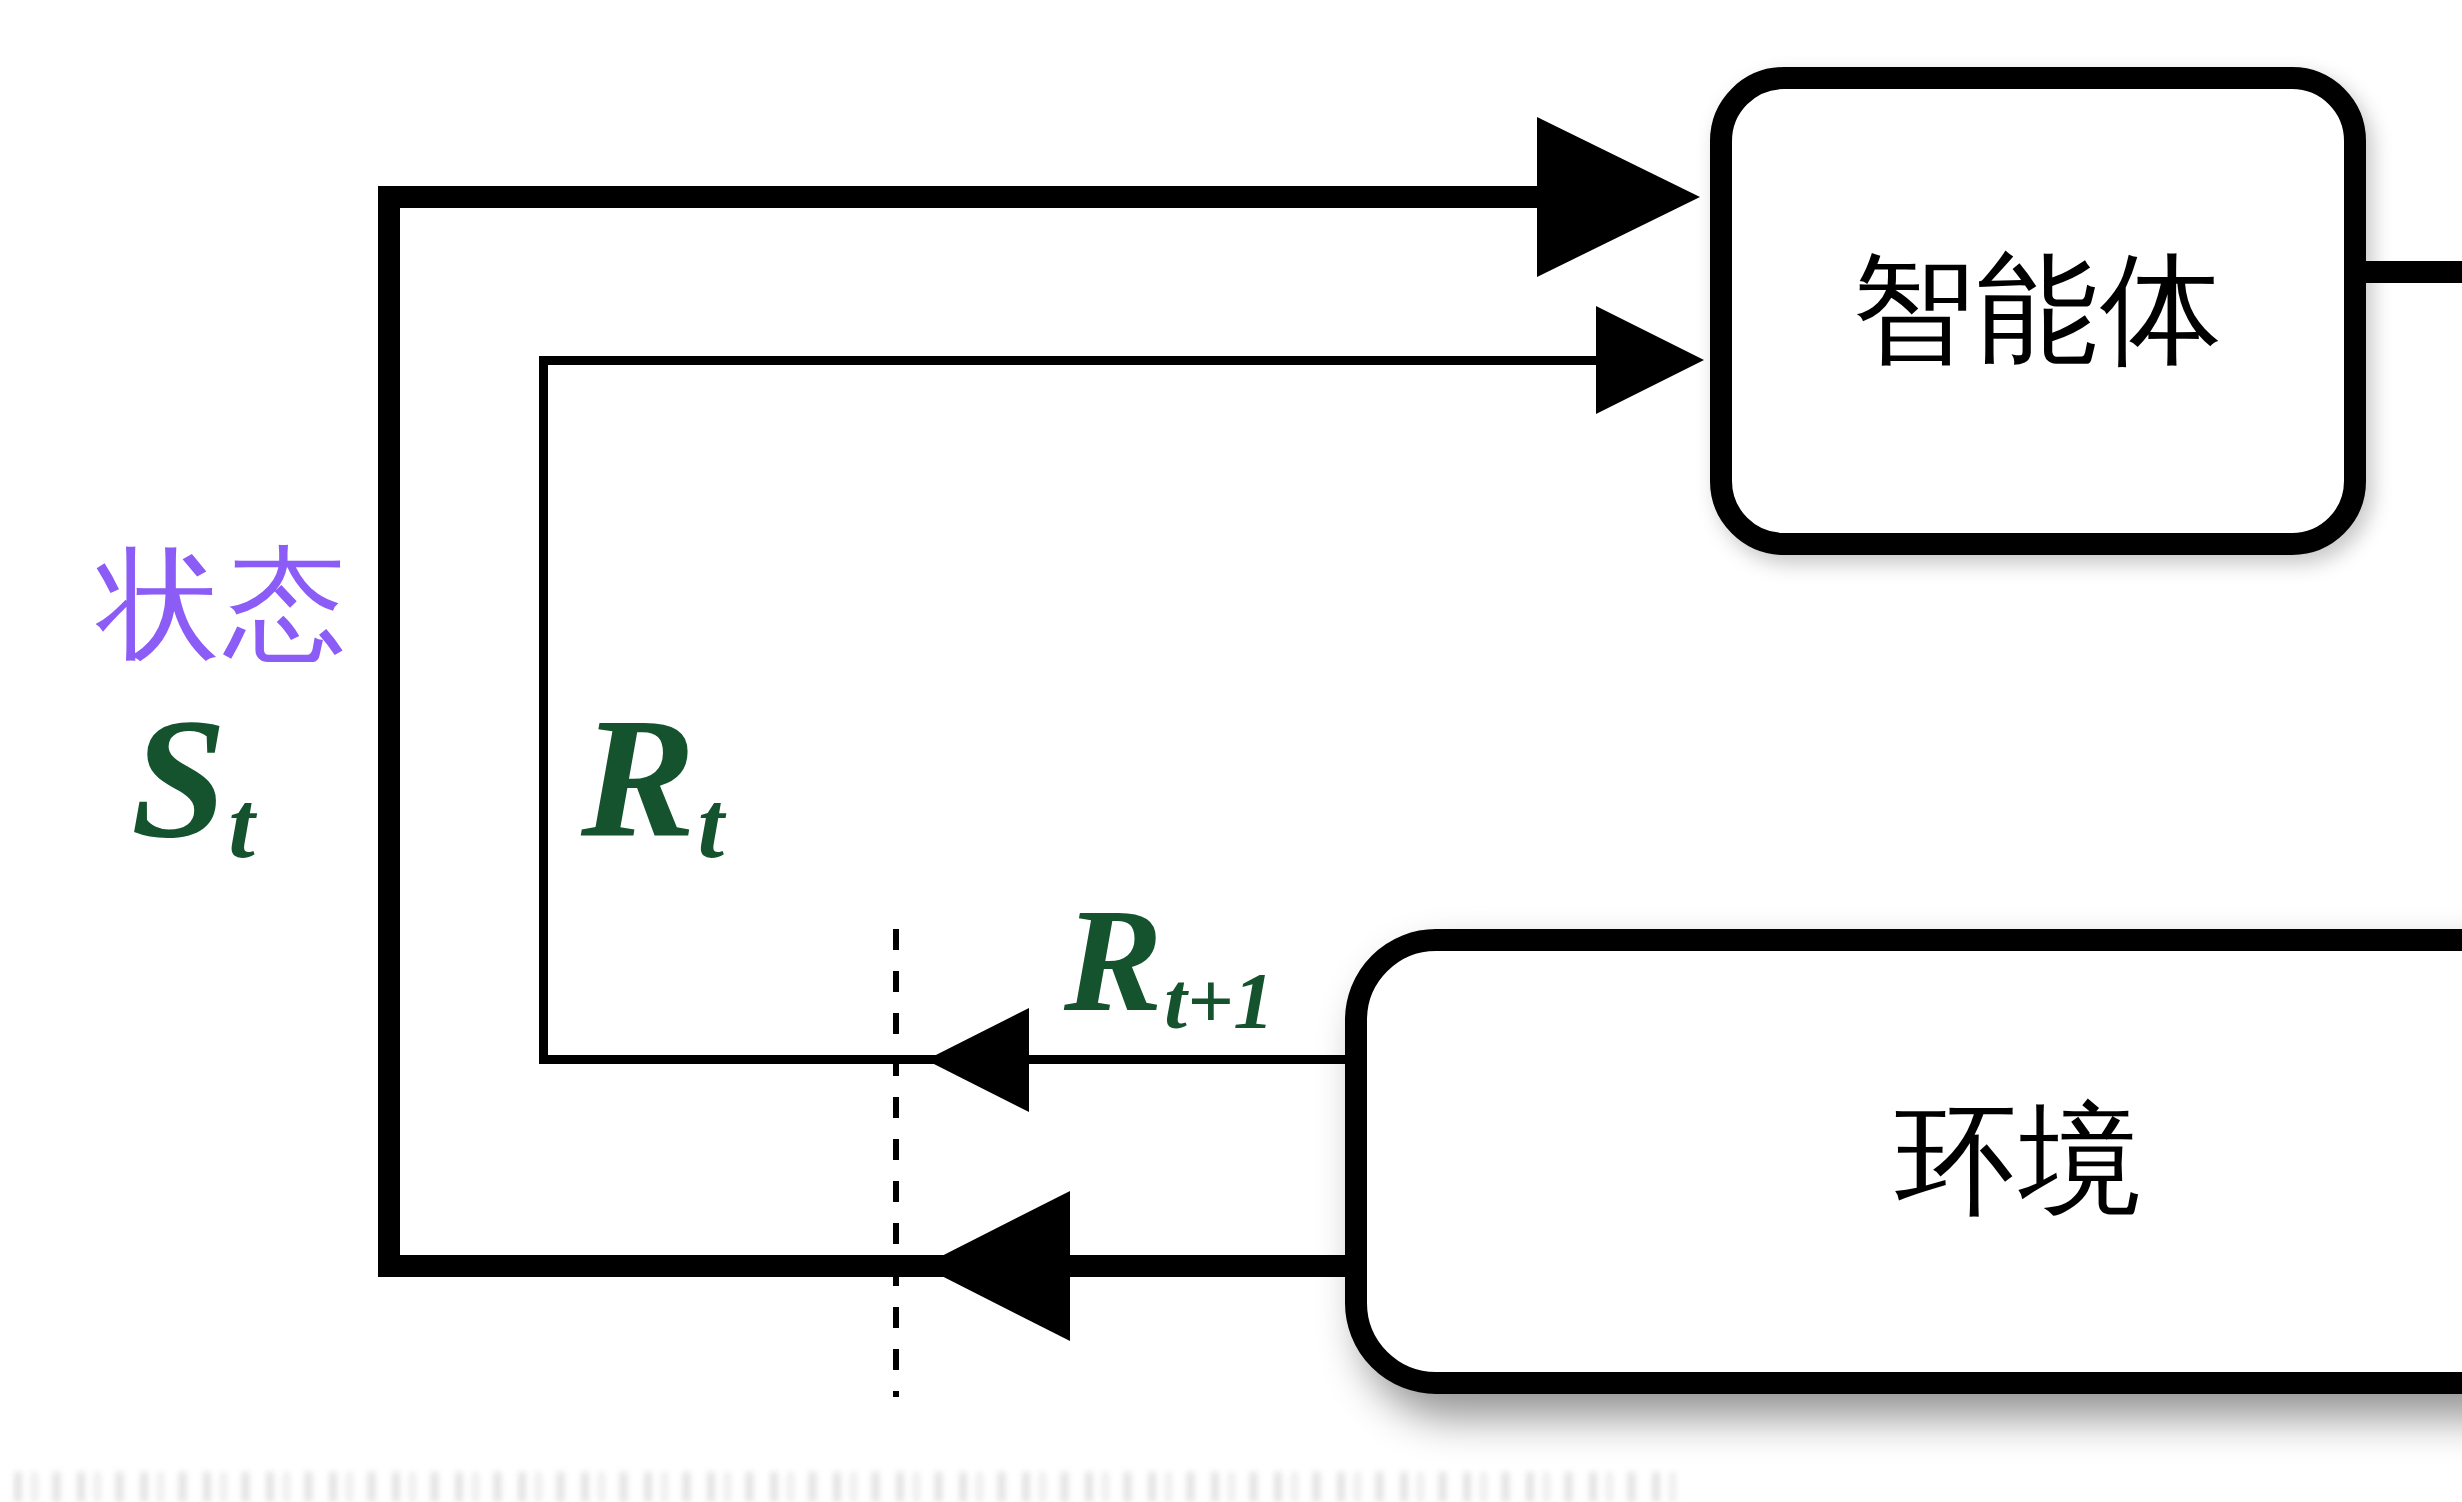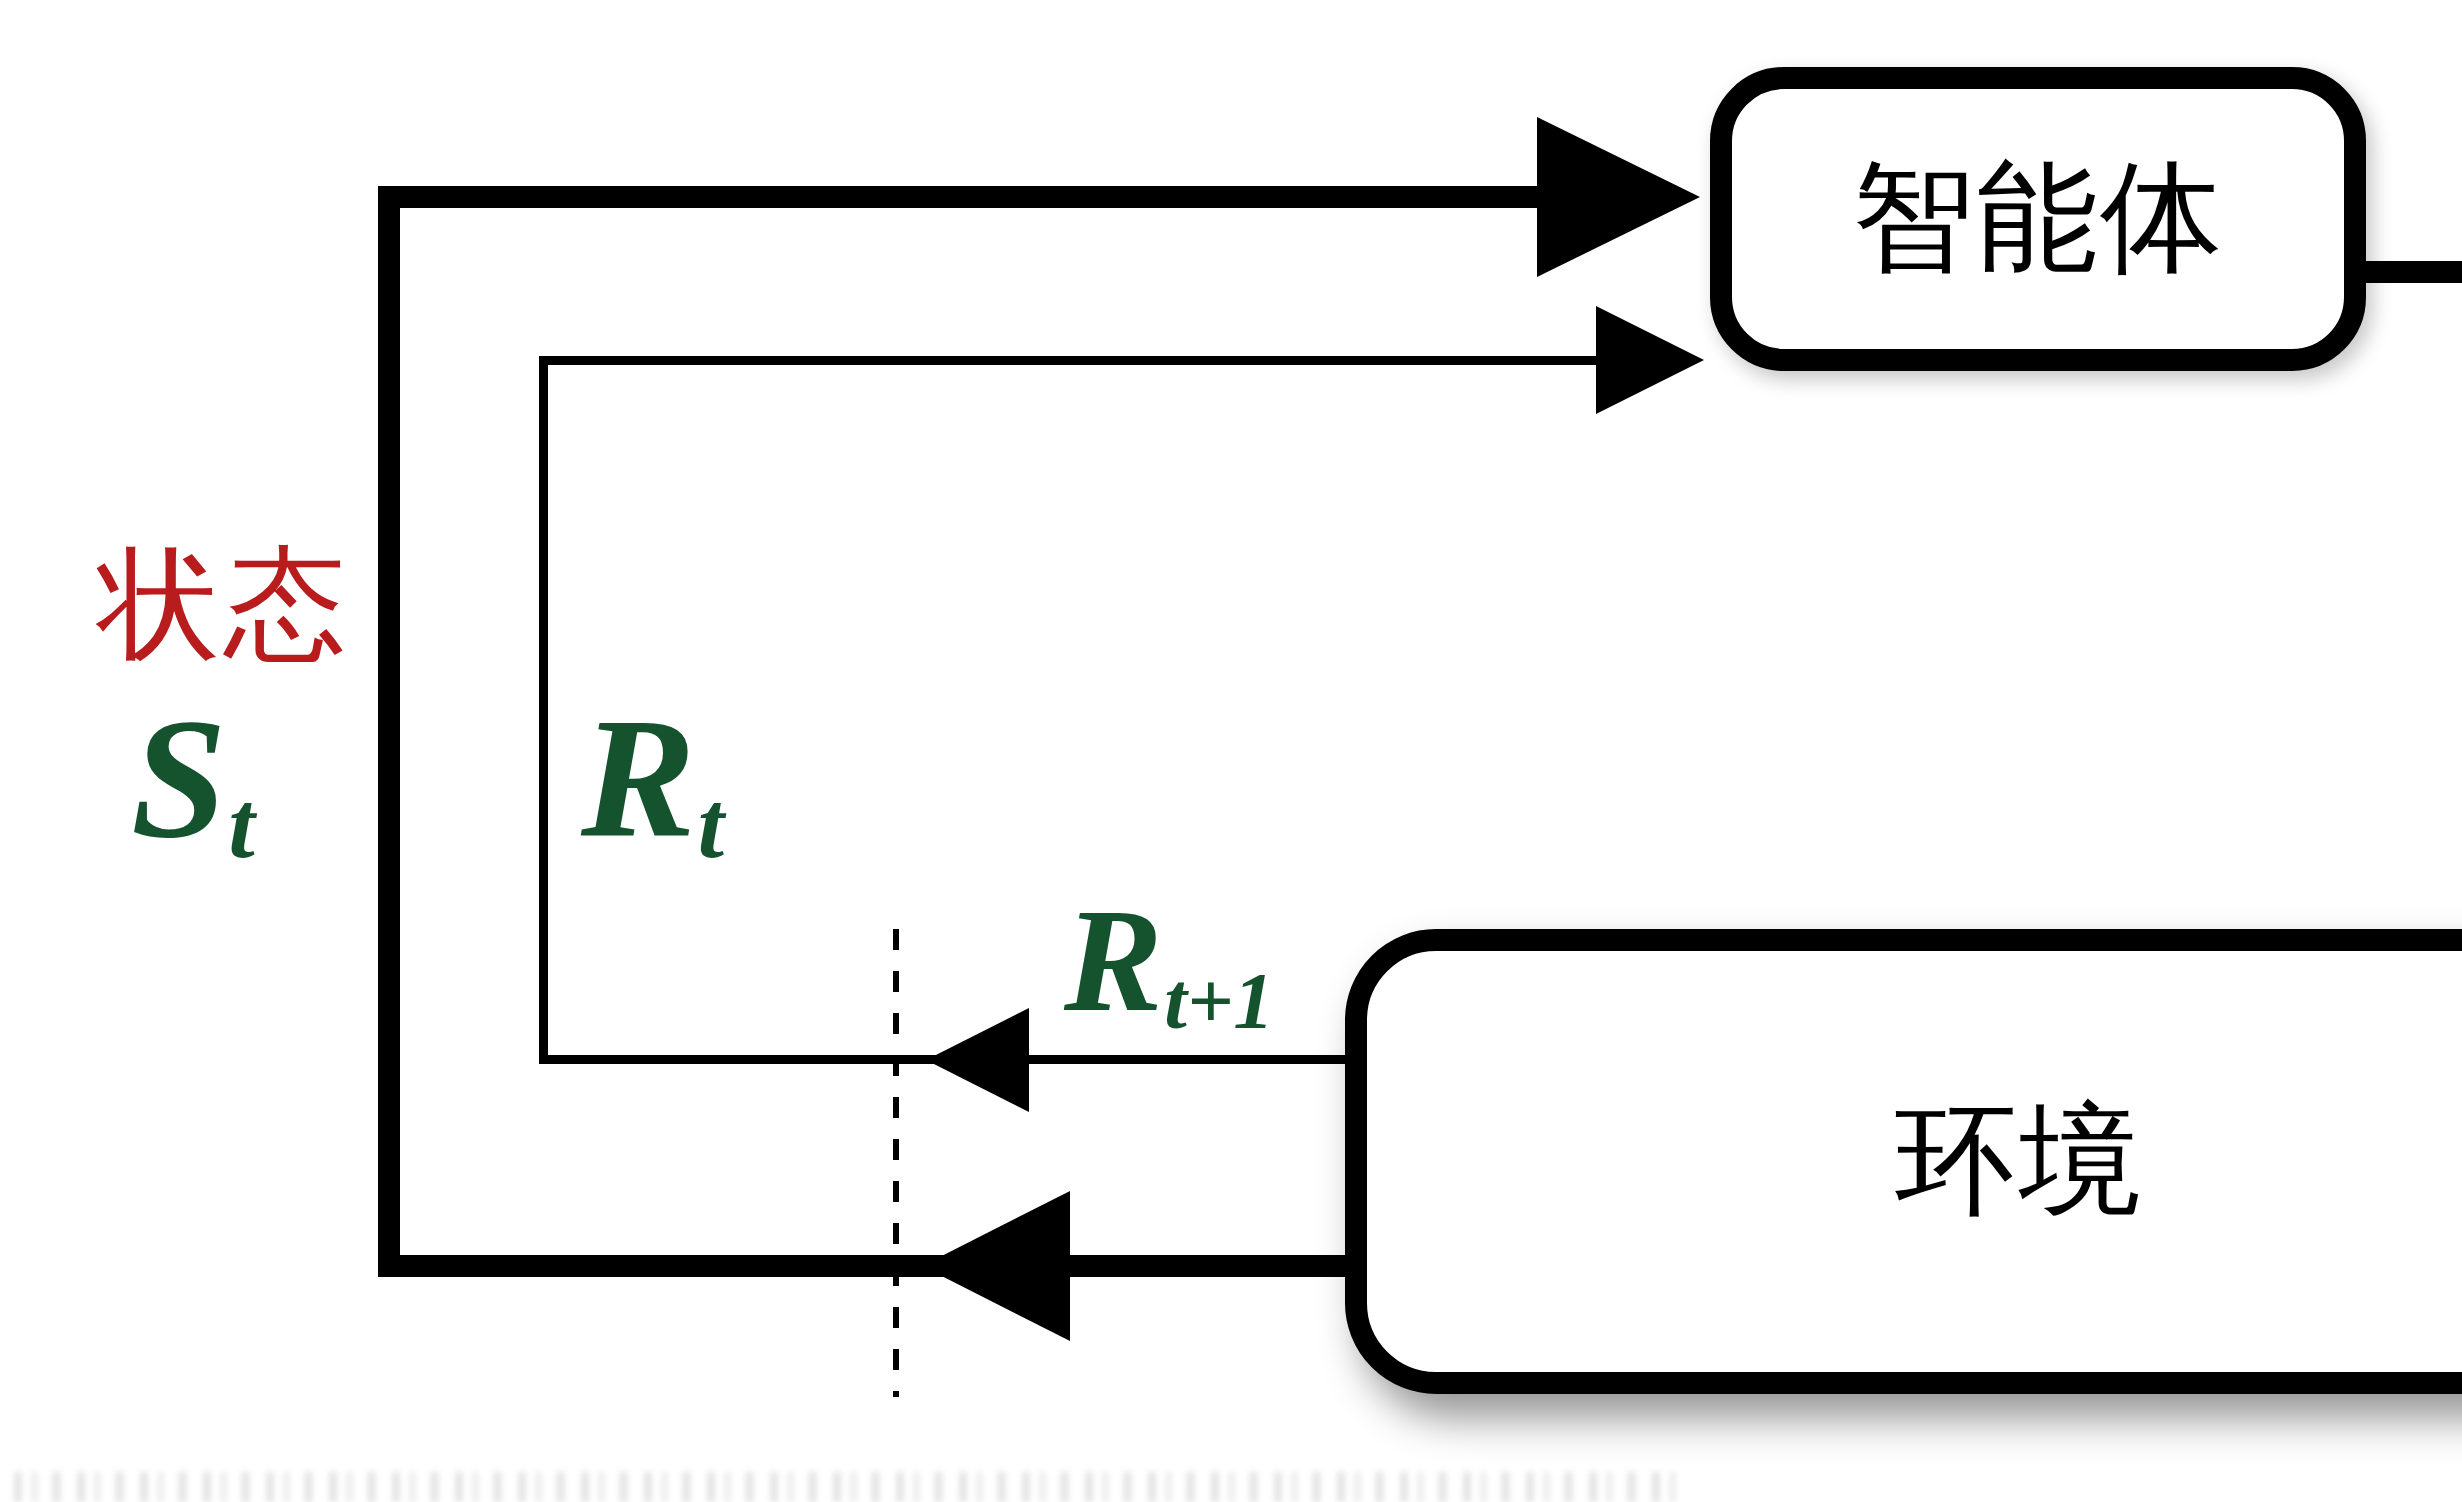--- a/index.html
+++ b/index.html
@@ -22,21 +22,21 @@
     position: absolute;
     background: #ffffff;
     border: 22px solid #000000;
     box-sizing: border-box;
     display: flex;
     align-items: center;
     justify-content: center;
   }
   #agent-box {
     left: 1710px; top: 67px;
-    width: 656px; height: 304px;
+    width: 656px; height: 488px;
     border-radius: 74px;
     box-shadow: 6.9px 8.9px 19.7px rgba(0,0,0,0.22);
   }
   #env-box {
     left: 1345px; top: 929px;
     width: 1348px; height: 465px;
     border-radius: 91px;
     box-shadow: 16.7px 23.6px 42px rgba(0,0,0,0.42);
   }
   .node-label {
@@ -88,21 +88,21 @@
     position: absolute;
     left: 893px; top: 929px;
     width: 6.4px; height: 468px;
     background: repeating-linear-gradient(to bottom, #000000 0 20.7px, transparent 20.7px 42px);
   }
   
   .cn-label {
     position: absolute;
     font-size: 122px;
     line-height: 1;
-    color: #b91c1c;
+    color: #8b5cf6;
     letter-spacing: 3.9px;
     white-space: nowrap;
   }
   .math-label {
     position: absolute;
     font-style: italic;
     font-weight: bold;
     font-size: 172px;
     line-height: 1;
     color: #14532d;

